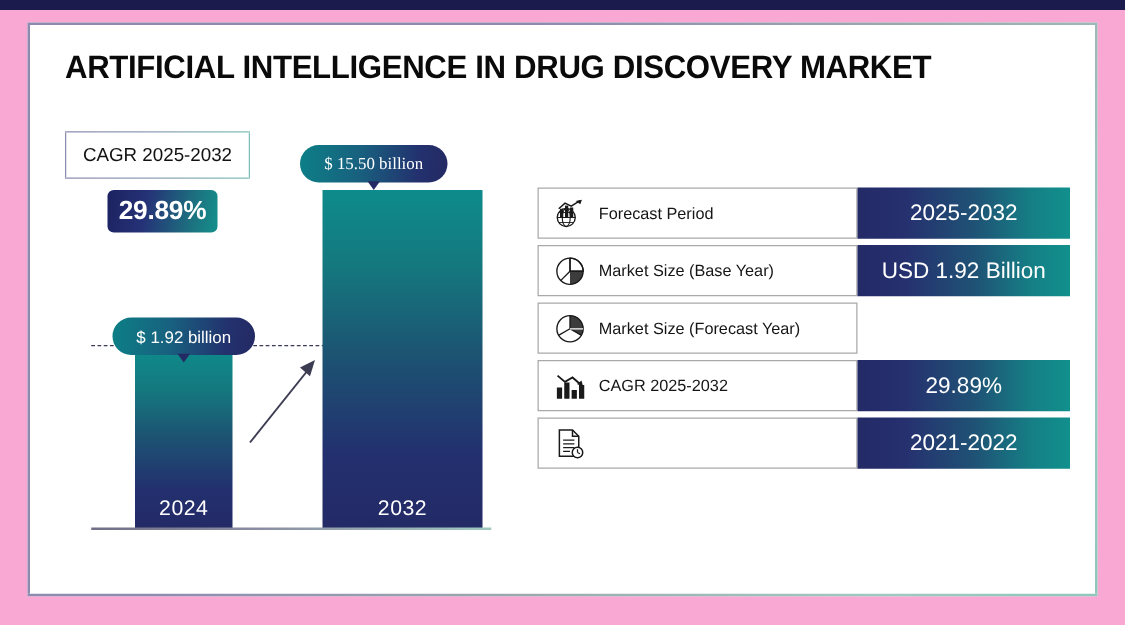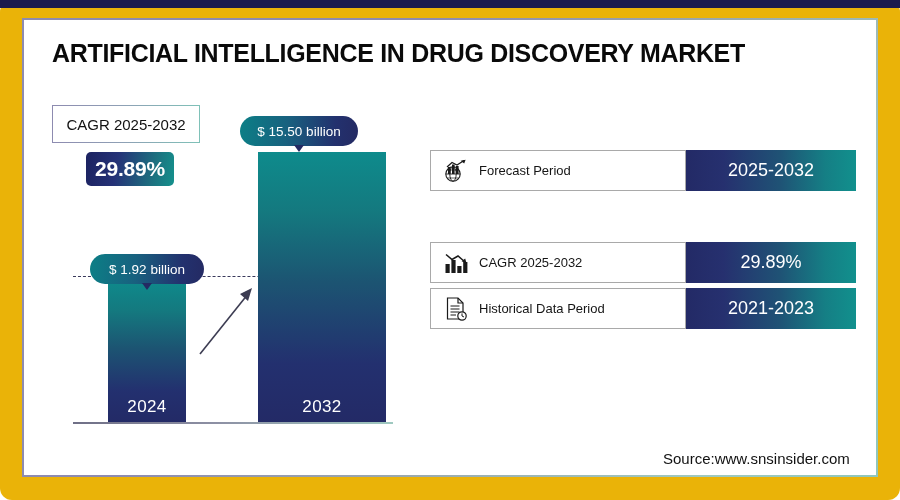--- a/index.html
+++ b/index.html
@@ -13,22 +13,21 @@
     font-family: "Liberation Sans", sans-serif;
     position: relative;
     overflow: hidden;
   }
 
   #infographic {
     position: absolute;
     left: 0; top: 0;
     width: 900px;
     height: 500px;
-    background: #eab308;
-    border-radius: 12px;
+    background: #f9a8d4;
   }
 
   
   .top-strip {
     position: absolute;
     left: 0; top: 0;
     width: 900px;
     height: 8px;
     background: #1b1b4d;
   }
@@ -176,20 +175,21 @@
   }
   .pill-2024 {
     left: 90px;
     top: 254px;
     width: 114px;
   }
   .pill-2032 {
     left: 240px;
     top: 116px;
     width: 118px;
+    font-family: Liberation Serif, serif;
   }
 
   .growth-arrow {
     position: absolute;
     left: 196px;
     top: 282px;
     width: 62px;
     height: 76px;
   }
 
@@ -316,22 +316,53 @@
             <polygon points="22.6,0.8 17.6,1.8 21.2,4.4" fill="#1a1a1a"></polygon>
           </svg>
         </span>
         <span class="tlabel-text">Forecast Period</span>
       </div>
       <div class="tvalue">
         <span>2025-2032</span>
       </div>
     </div>
 
-
     <div class="trow">
+      <div class="tlabel">
+        <span class="ticon">
+          <svg width="26" height="26" viewBox="0 0 26 26">
+            <circle cx="13" cy="13" r="10.5" fill="none" stroke="#1a1a1a" stroke-width="1.1"></circle>
+            <line x1="13" y1="13" x2="13" y2="2.5" stroke="#1a1a1a" stroke-width="1.1"></line>
+            <line x1="13" y1="13" x2="23.5" y2="13" stroke="#1a1a1a" stroke-width="1.1"></line>
+            <line x1="13" y1="13" x2="5.5" y2="20.5" stroke="#1a1a1a" stroke-width="1.1"></line>
+            <path d="M13,13 L13,2.5 A10.5,10.5 0 0,1 23.5,13 Z" fill="none" stroke="#1a1a1a" stroke-width="1.1"></path>
+            <path d="M13,13 L23.5,13 A10.5,10.5 0 0,1 13,23.5 Z" fill="#1a1a1a" opacity="0.85"></path>
+          </svg>
+        </span>
+        <span class="tlabel-text">Market Size (Base Year)</span>
+      </div>
+      <div class="tvalue">
+        <span>USD 1.92 Billion</span>
+      </div>
+    </div>
+
+    <div class="trow">
+      <div class="tlabel">
+        <span class="ticon">
+          <svg width="26" height="26" viewBox="0 0 26 26">
+            <circle cx="13" cy="13" r="10.5" fill="none" stroke="#1a1a1a" stroke-width="1.1"></circle>
+            <line x1="13" y1="13" x2="13" y2="2.5" stroke="#1a1a1a" stroke-width="1.1"></line>
+            <line x1="13" y1="13" x2="22.2" y2="18.3" stroke="#1a1a1a" stroke-width="1.1"></line>
+            <line x1="13" y1="13" x2="3.8" y2="18.3" stroke="#1a1a1a" stroke-width="1.1"></line>
+            <path d="M13,13 L13,2.5 A10.5,10.5 0 0,1 22.2,18.3 Z" fill="#1a1a1a" opacity="0.85"></path>
+            <line x1="13" y1="13" x2="23.5" y2="13" stroke="#ffffff" stroke-width="1"></line>
+          </svg>
+        </span>
+        <span class="tlabel-text">Market Size (Forecast Year)</span>
+      </div>
     </div>
 
     <div class="trow">
       <div class="tlabel">
         <span class="ticon">
           <svg width="26" height="24" viewBox="0 0 26 24">
             <rect x="2.5" y="13" width="4.2" height="9" fill="#1a1a1a"></rect>
             <rect x="8.4" y="9" width="4.2" height="13" fill="#1a1a1a"></rect>
             <rect x="14.3" y="15" width="4.2" height="7" fill="#1a1a1a"></rect>
             <rect x="20.2" y="11" width="4.2" height="11" fill="#1a1a1a"></rect>
@@ -354,24 +385,22 @@
             <path d="M14,2 L14,7 L19,7" fill="none" stroke="#1a1a1a" stroke-width="1.2"></path>
             <line x1="6.5" y1="10" x2="15.5" y2="10" stroke="#1a1a1a" stroke-width="1"></line>
             <line x1="6.5" y1="13" x2="15.5" y2="13" stroke="#1a1a1a" stroke-width="1"></line>
             <line x1="6.5" y1="16" x2="15.5" y2="16" stroke="#1a1a1a" stroke-width="1"></line>
             <line x1="6.5" y1="19" x2="12" y2="19" stroke="#1a1a1a" stroke-width="1"></line>
             <circle cx="18" cy="20" r="4.2" fill="#ffffff" stroke="#1a1a1a" stroke-width="1.2"></circle>
             <line x1="18" y1="20" x2="18" y2="17.4" stroke="#1a1a1a" stroke-width="1"></line>
             <line x1="18" y1="20" x2="20" y2="21" stroke="#1a1a1a" stroke-width="1"></line>
           </svg>
         </span>
-        <span class="tlabel-text">Historical Data Period</span>
       </div>
       <div class="tvalue">
-        <span>2021-2023</span>
+        <span>2021-2022</span>
       </div>
     </div>
 
   </div>
 
-  <div class="source">Source:www.snsinsider.com</div>
 
 </div>
 
 </body></html>

